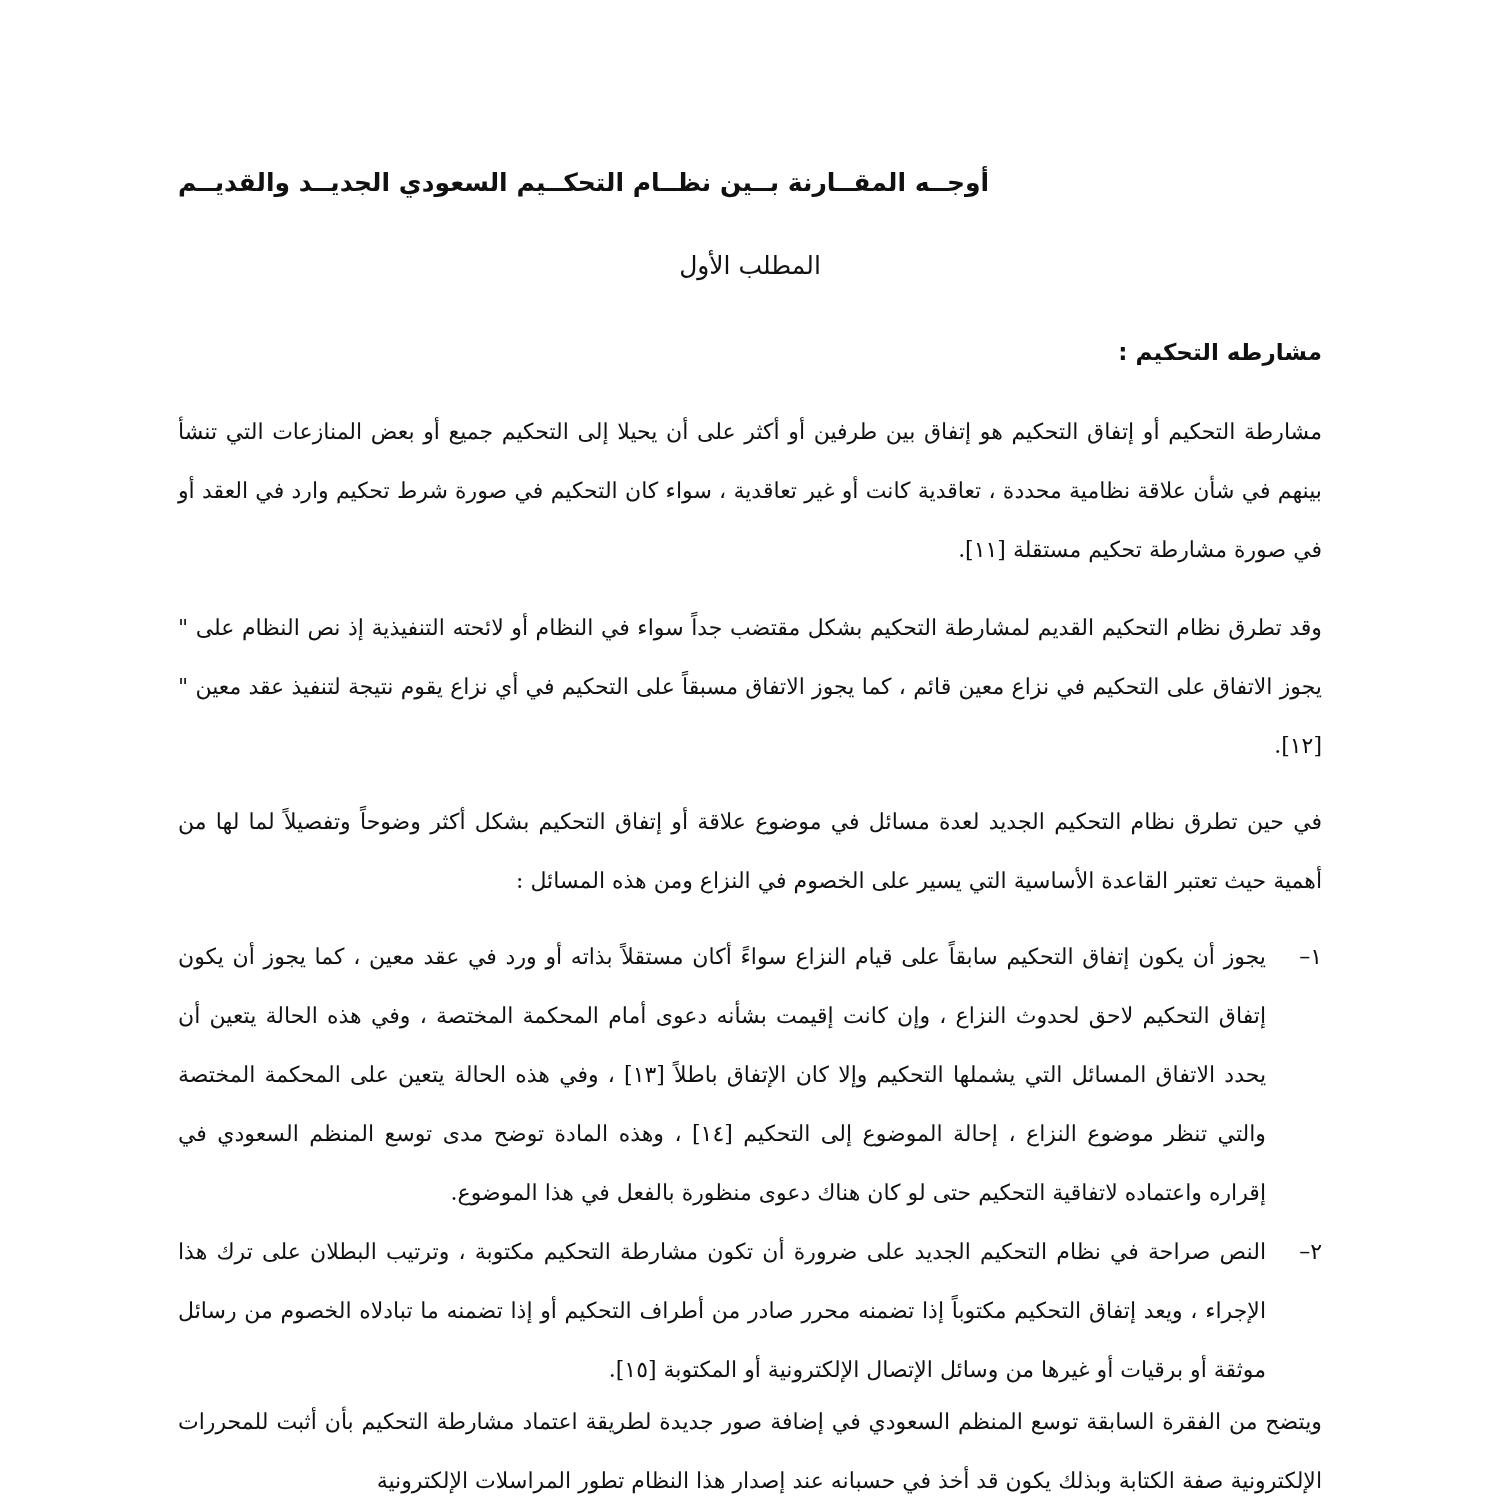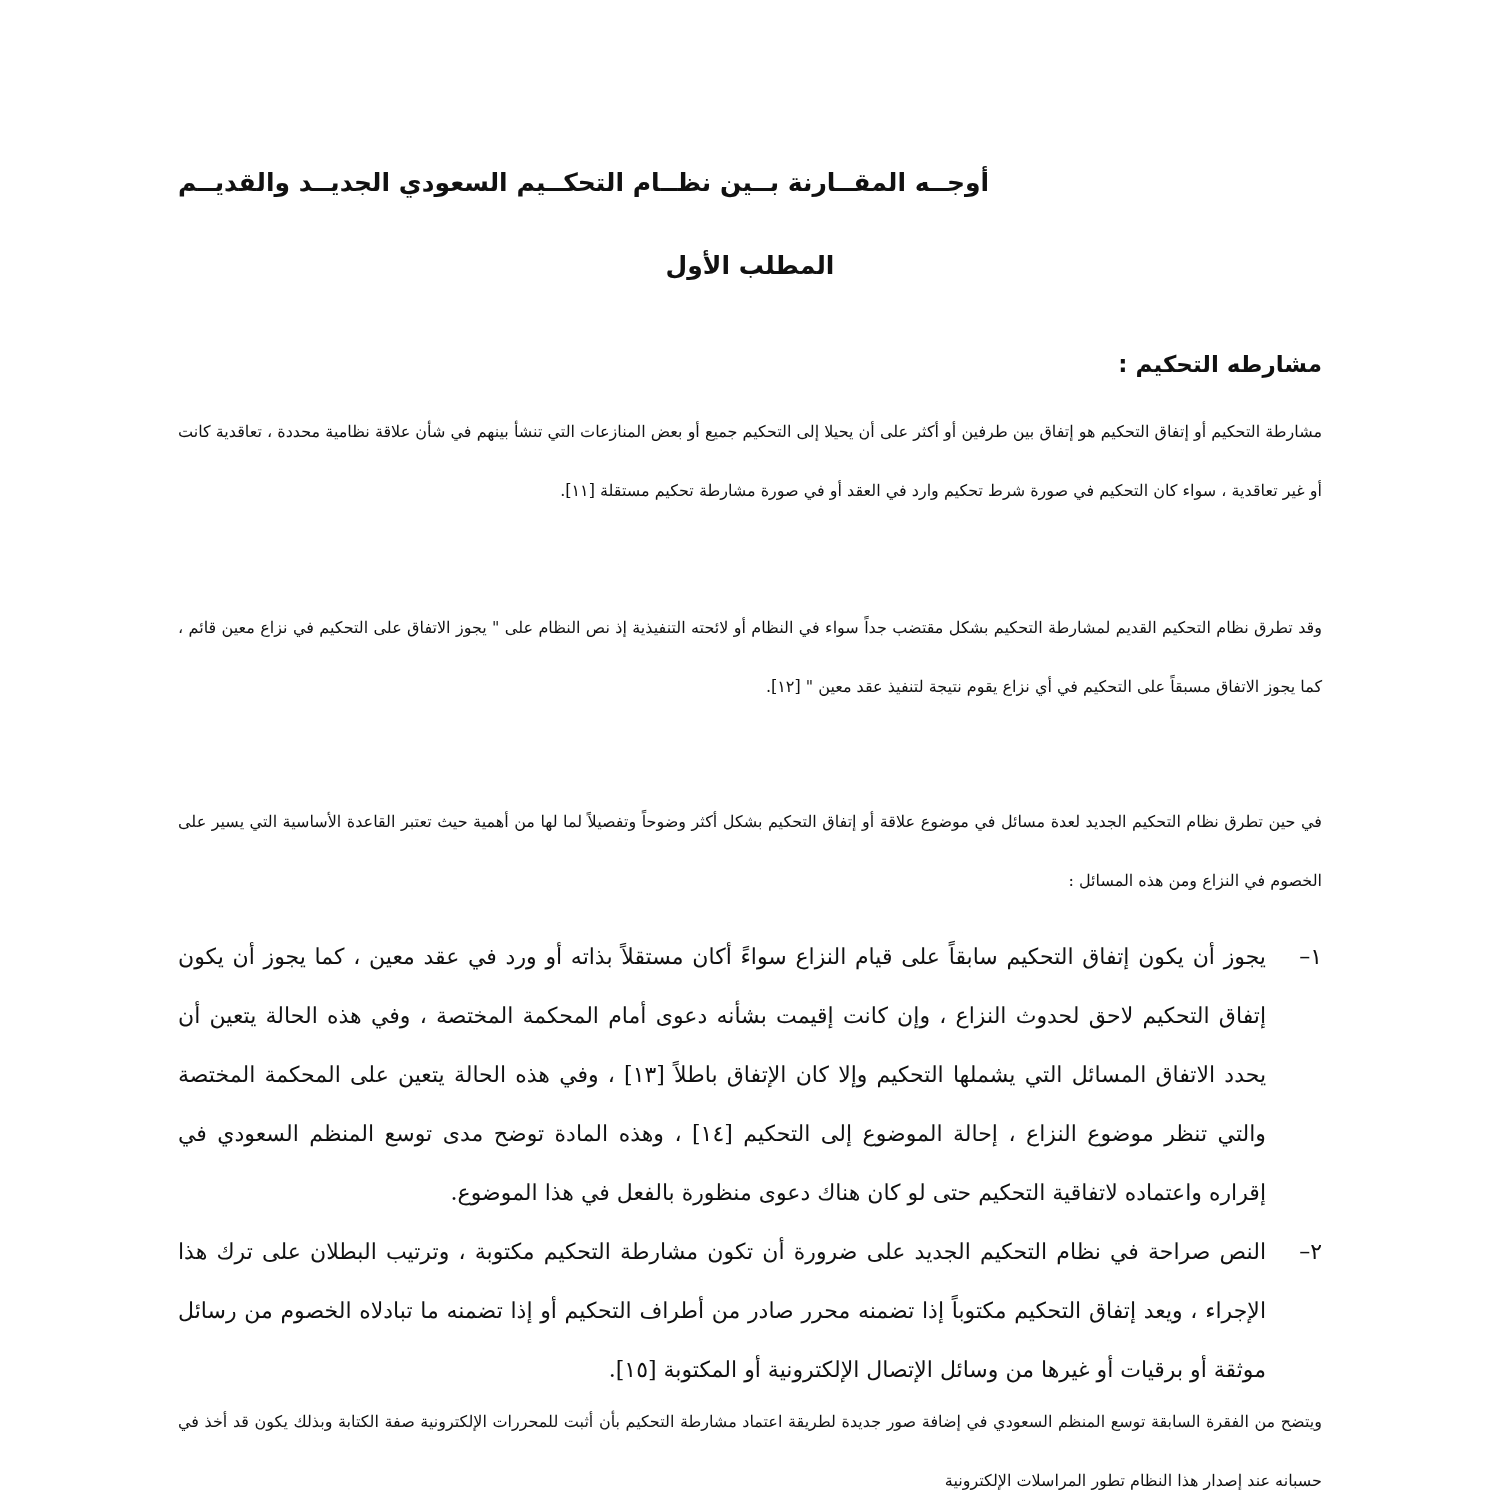--- a/index.html
+++ b/index.html
@@ -34,38 +34,38 @@
       line-height: 40px;
       letter-spacing: 0.5px;
     }
     .subtitle {
       position: absolute;
       top: 246px;
       left: 0;
       width: 1144px;
       text-align: center;
       font-family: "DejaVu Sans", "Liberation Sans", sans-serif;
-      font-weight: bold;
+      font-weight: normal;
       font-size: 25px;
       line-height: 40px;
     }
     .section-heading {
       position: absolute;
-      top: 344px;
+      top: 332px;
       right: 0;
       font-family: "DejaVu Sans", "Liberation Sans", sans-serif;
       font-weight: bold;
       font-size: 23px;
       line-height: 40px;
     }
     .para {
       position: absolute;
       right: 0;
       width: 1144px;
-      font-size: 16px;
+      font-size: 22px;
       line-height: 59px;
       text-align: justify;
       text-align-last: right;
       margin: 0;
     }
     .list {
       position: absolute;
       right: 0;
       width: 1144px;
       margin: 0;

